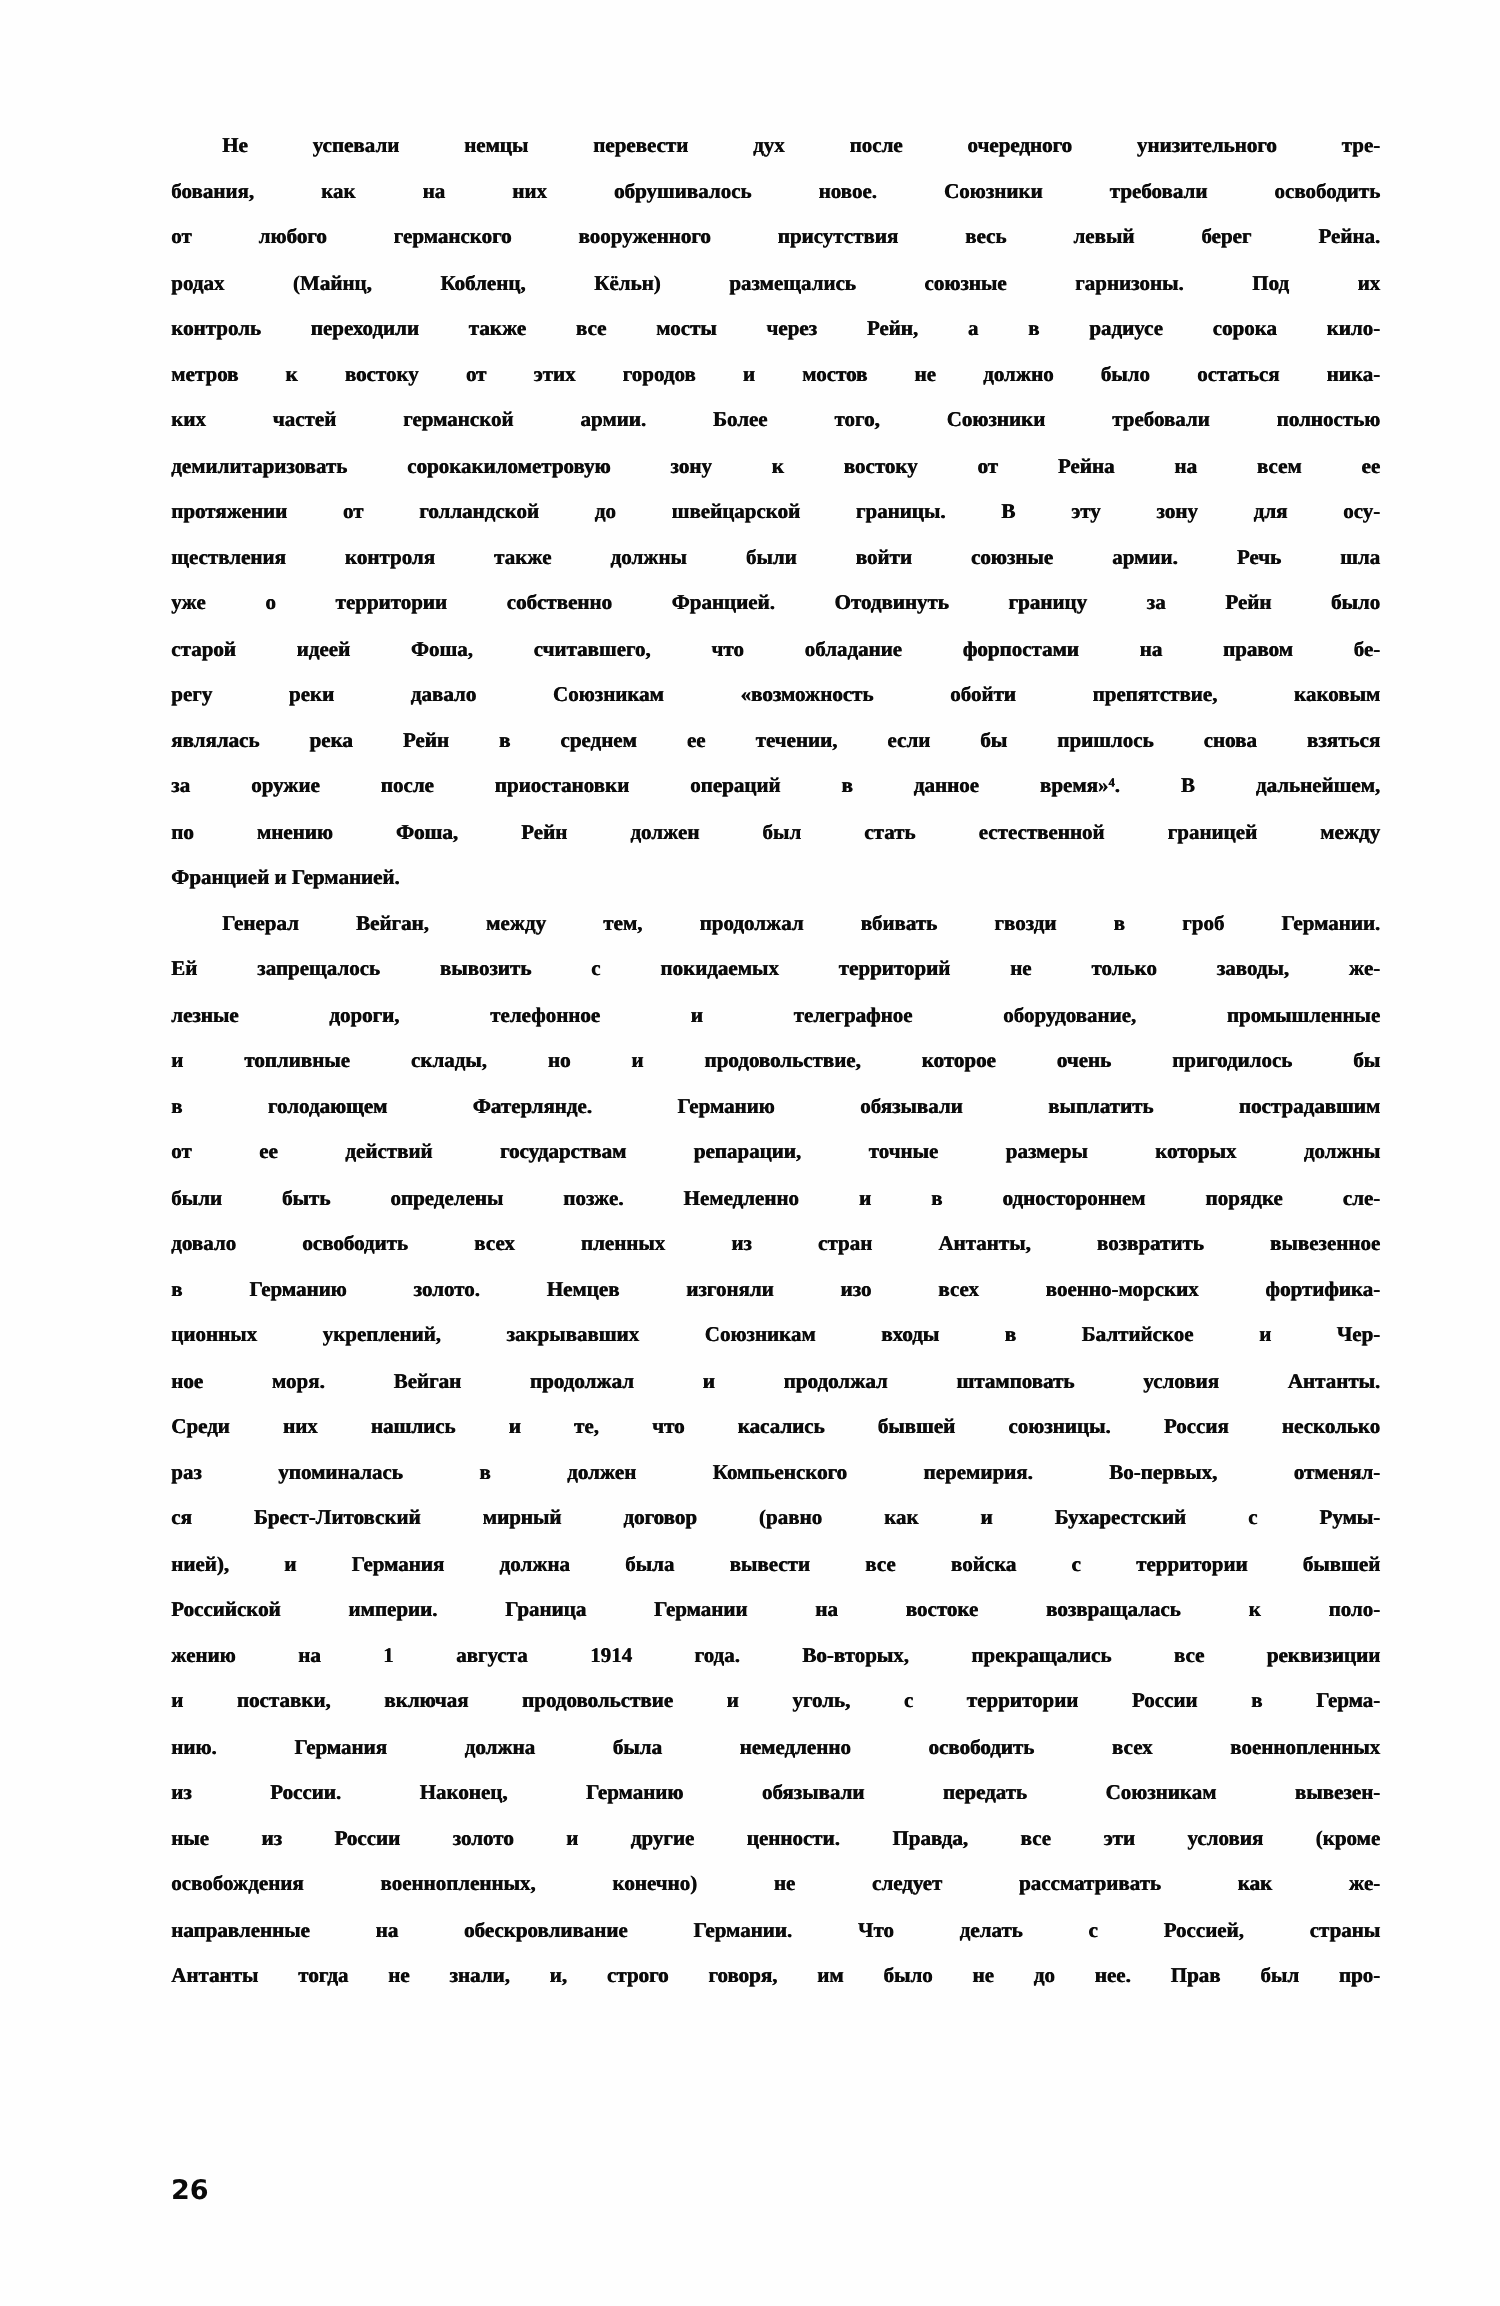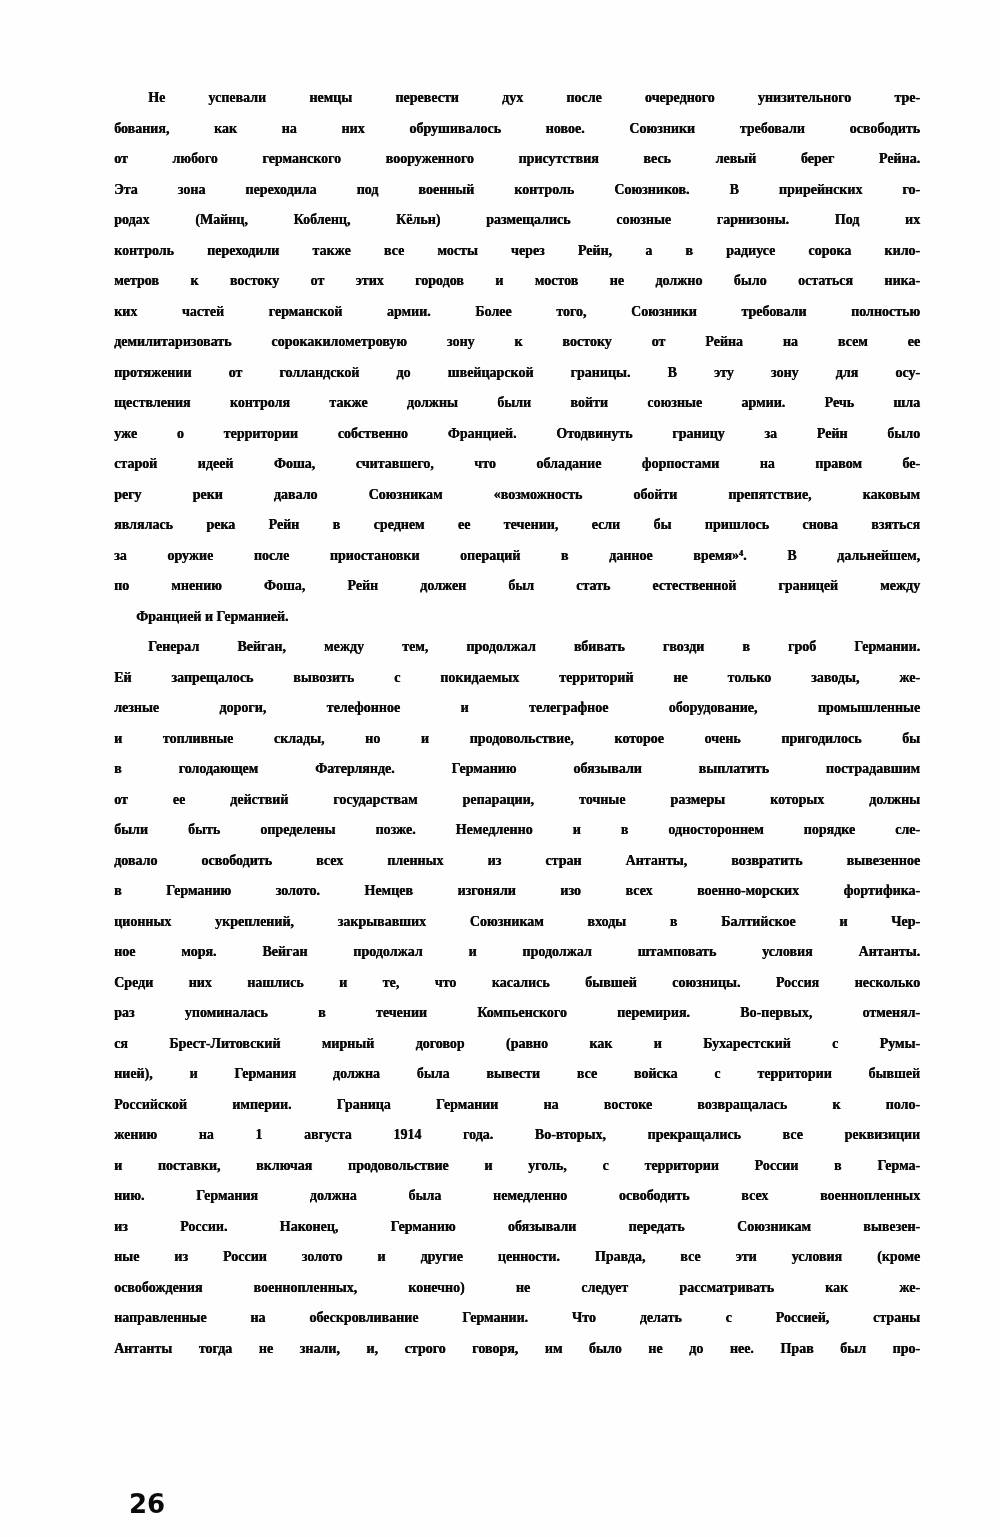--- a/index.html
+++ b/index.html
@@ -26,42 +26,40 @@
     text-shadow: 0.4px 0 0 currentColor; 
     font-weight: bold;
   }
   .paragraph { margin: 0; }
   .line {
     text-align: justify;
     text-align-last: justify;
     white-space: normal;
   }
   .line.indent { text-indent: 34px; }
-  .line.flush-left { text-align-last: left; margin-left: 22px; }
+  .line.flush-left { text-align-last: left; }
   .page-number {
     position: absolute;
-    left: 129px;
+    left: 114px;
     top: 1450px;
     font-family: "DejaVu Sans", "Liberation Sans", sans-serif;
     font-weight: bold;
-    font-size: 26px;
+    font-size: 18px;
     color: #0a0a0a;
-    margin-top: 39px;
   }
 </style>
 </head>
 <body>
 
 <div class="page">
   <div class="text-block">
       <div class="paragraph">
         <div class="line indent">Не успевали немцы перевести дух после очередного унизительного тре-</div>
         <div class="line">бования, как на них обрушивалось новое. Союзники требовали освободить</div>
         <div class="line">от любого германского вооруженного присутствия весь левый берег Рейна.</div>
-        <div class="line">Эта зона переходила под военный контроль Союзников. В прирейнских го-</div>
         <div class="line">родах (Майнц, Кобленц, Кёльн) размещались союзные гарнизоны. Под их</div>
         <div class="line">контроль переходили также все мосты через Рейн, а в радиусе сорока кило-</div>
         <div class="line">метров к востоку от этих городов и мостов не должно было остаться ника-</div>
         <div class="line">ких частей германской армии. Более того, Союзники требовали полностью</div>
         <div class="line">демилитаризовать сорокакилометровую зону к востоку от Рейна на всем ее</div>
         <div class="line">протяжении от голландской до швейцарской границы. В эту зону для осу-</div>
         <div class="line">ществления контроля также должны были войти союзные армии. Речь шла</div>
         <div class="line">уже о территории собственно Францией. Отодвинуть границу за Рейн было</div>
         <div class="line">старой идеей Фоша, считавшего, что обладание форпостами на правом бе-</div>
         <div class="line">регу реки давало Союзникам «возможность обойти препятствие, каковым</div>
@@ -76,21 +74,21 @@
         <div class="line">лезные дороги, телефонное и телеграфное оборудование, промышленные</div>
         <div class="line">и топливные склады, но и продовольствие, которое очень пригодилось бы</div>
         <div class="line">в голодающем Фатерлянде. Германию обязывали выплатить пострадавшим</div>
         <div class="line">от ее действий государствам репарации, точные размеры которых должны</div>
         <div class="line">были быть определены позже. Немедленно и в одностороннем порядке сле-</div>
         <div class="line">довало освободить всех пленных из стран Антанты, возвратить вывезенное</div>
         <div class="line">в Германию золото. Немцев изгоняли изо всех военно-морских фортифика-</div>
         <div class="line">ционных укреплений, закрывавших Союзникам входы в Балтийское и Чер-</div>
         <div class="line">ное моря. Вейган продолжал и продолжал штамповать условия Антанты.</div>
         <div class="line">Среди них нашлись и те, что касались бывшей союзницы. Россия несколько</div>
-        <div class="line">раз упоминалась в течении Компьенского перемирия. Во-первых, отменял-</div>
+        <div class="line">раз упоминалась в должен Компьенского перемирия. Во-первых, отменял-</div>
         <div class="line">ся Брест-Литовский мирный договор (равно как и Бухарестский с Румы-</div>
         <div class="line">нией), и Германия должна была вывести все войска с территории бывшей</div>
         <div class="line">Российской империи. Граница Германии на востоке возвращалась к поло-</div>
         <div class="line">жению на 1 августа 1914 года. Во-вторых, прекращались все реквизиции</div>
         <div class="line">и поставки, включая продовольствие и уголь, с территории России в Герма-</div>
         <div class="line">нию. Германия должна была немедленно освободить всех военнопленных</div>
         <div class="line">из России. Наконец, Германию обязывали передать Союзникам вывезен-</div>
         <div class="line">ные из России золото и другие ценности. Правда, все эти условия (кроме</div>
         <div class="line">освобождения военнопленных, конечно) не следует рассматривать как же-</div>
         <div class="line">направленные на обескровливание Германии. Что делать с Россией, страны</div>

